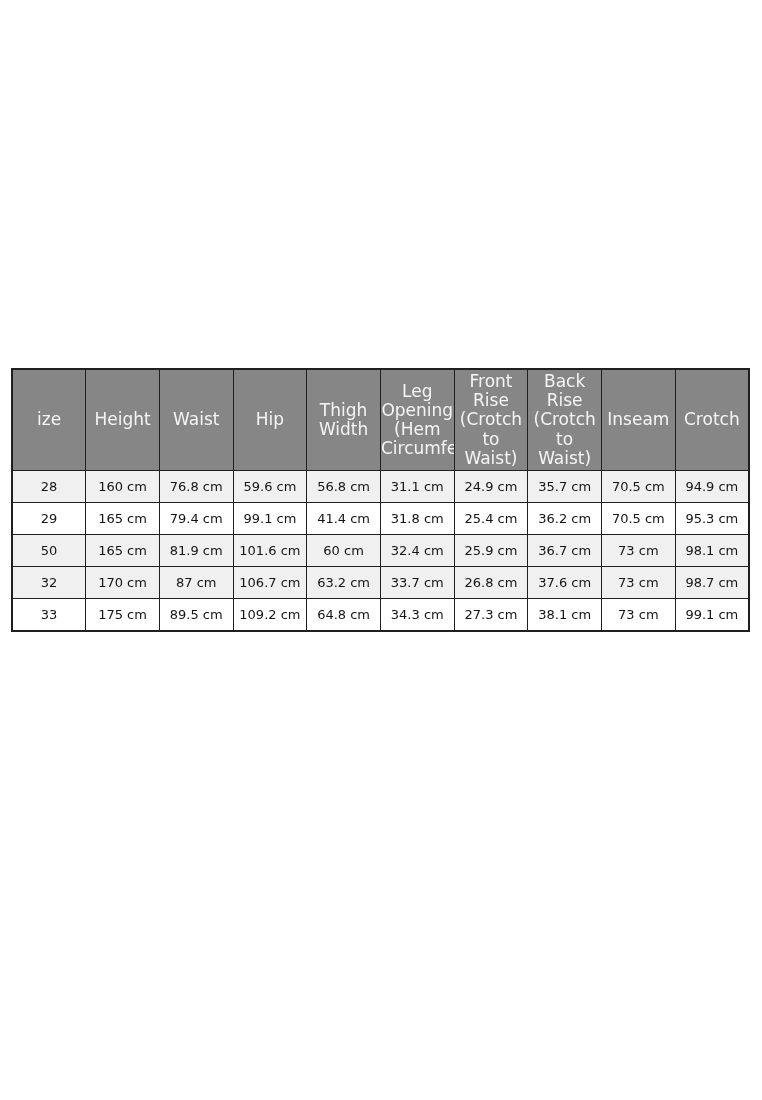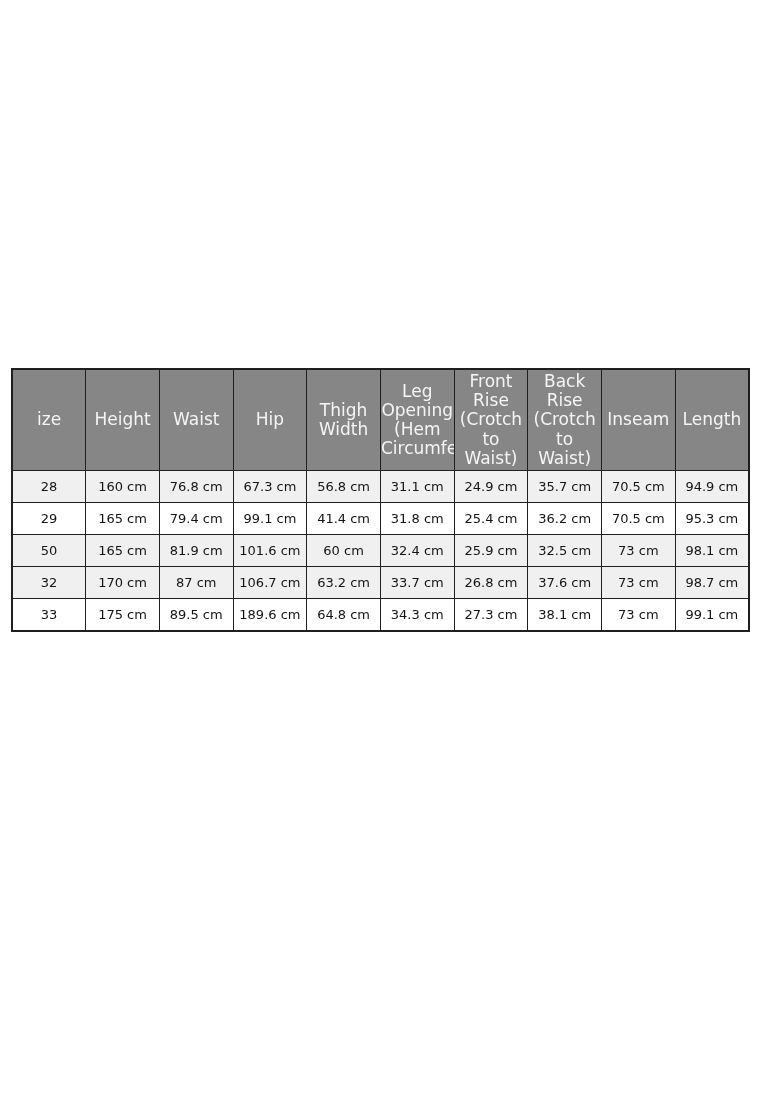--- a/index.html
+++ b/index.html
@@ -100,30 +100,30 @@
             <div class="hdr">Back
 Rise
 (Crotch
 to
 Waist)</div>
           </th>
           <th>
             <div class="hdr">Inseam</div>
           </th>
           <th>
-            <div class="hdr">Length</div>
+            <div class="hdr">Crotch</div>
           </th>
         </tr>
     </thead>
     <tbody>
         <tr class="stripe">
           <td>28</td>
           <td>160 cm</td>
           <td>76.8 cm</td>
-          <td>67.3 cm</td>
+          <td>59.6 cm</td>
           <td>56.8 cm</td>
           <td>31.1 cm</td>
           <td>24.9 cm</td>
           <td>35.7 cm</td>
           <td>70.5 cm</td>
           <td>94.9 cm</td>
         </tr>
         <tr class="plain">
           <td>29</td>
           <td>165 cm</td>
@@ -137,41 +137,41 @@
           <td>95.3 cm</td>
         </tr>
         <tr class="stripe">
           <td>50</td>
           <td>165 cm</td>
           <td>81.9 cm</td>
           <td>101.6 cm</td>
           <td>60 cm</td>
           <td>32.4 cm</td>
           <td>25.9 cm</td>
-          <td>32.5 cm</td>
+          <td>36.7 cm</td>
           <td>73 cm</td>
           <td>98.1 cm</td>
         </tr>
         <tr class="stripe">
           <td>32</td>
           <td>170 cm</td>
           <td>87 cm</td>
           <td>106.7 cm</td>
           <td>63.2 cm</td>
           <td>33.7 cm</td>
           <td>26.8 cm</td>
           <td>37.6 cm</td>
           <td>73 cm</td>
           <td>98.7 cm</td>
         </tr>
         <tr class="plain">
           <td>33</td>
           <td>175 cm</td>
           <td>89.5 cm</td>
-          <td>189.6 cm</td>
+          <td>109.2 cm</td>
           <td>64.8 cm</td>
           <td>34.3 cm</td>
           <td>27.3 cm</td>
           <td>38.1 cm</td>
           <td>73 cm</td>
           <td>99.1 cm</td>
         </tr>
       </tbody>
   </table>
 </div>

